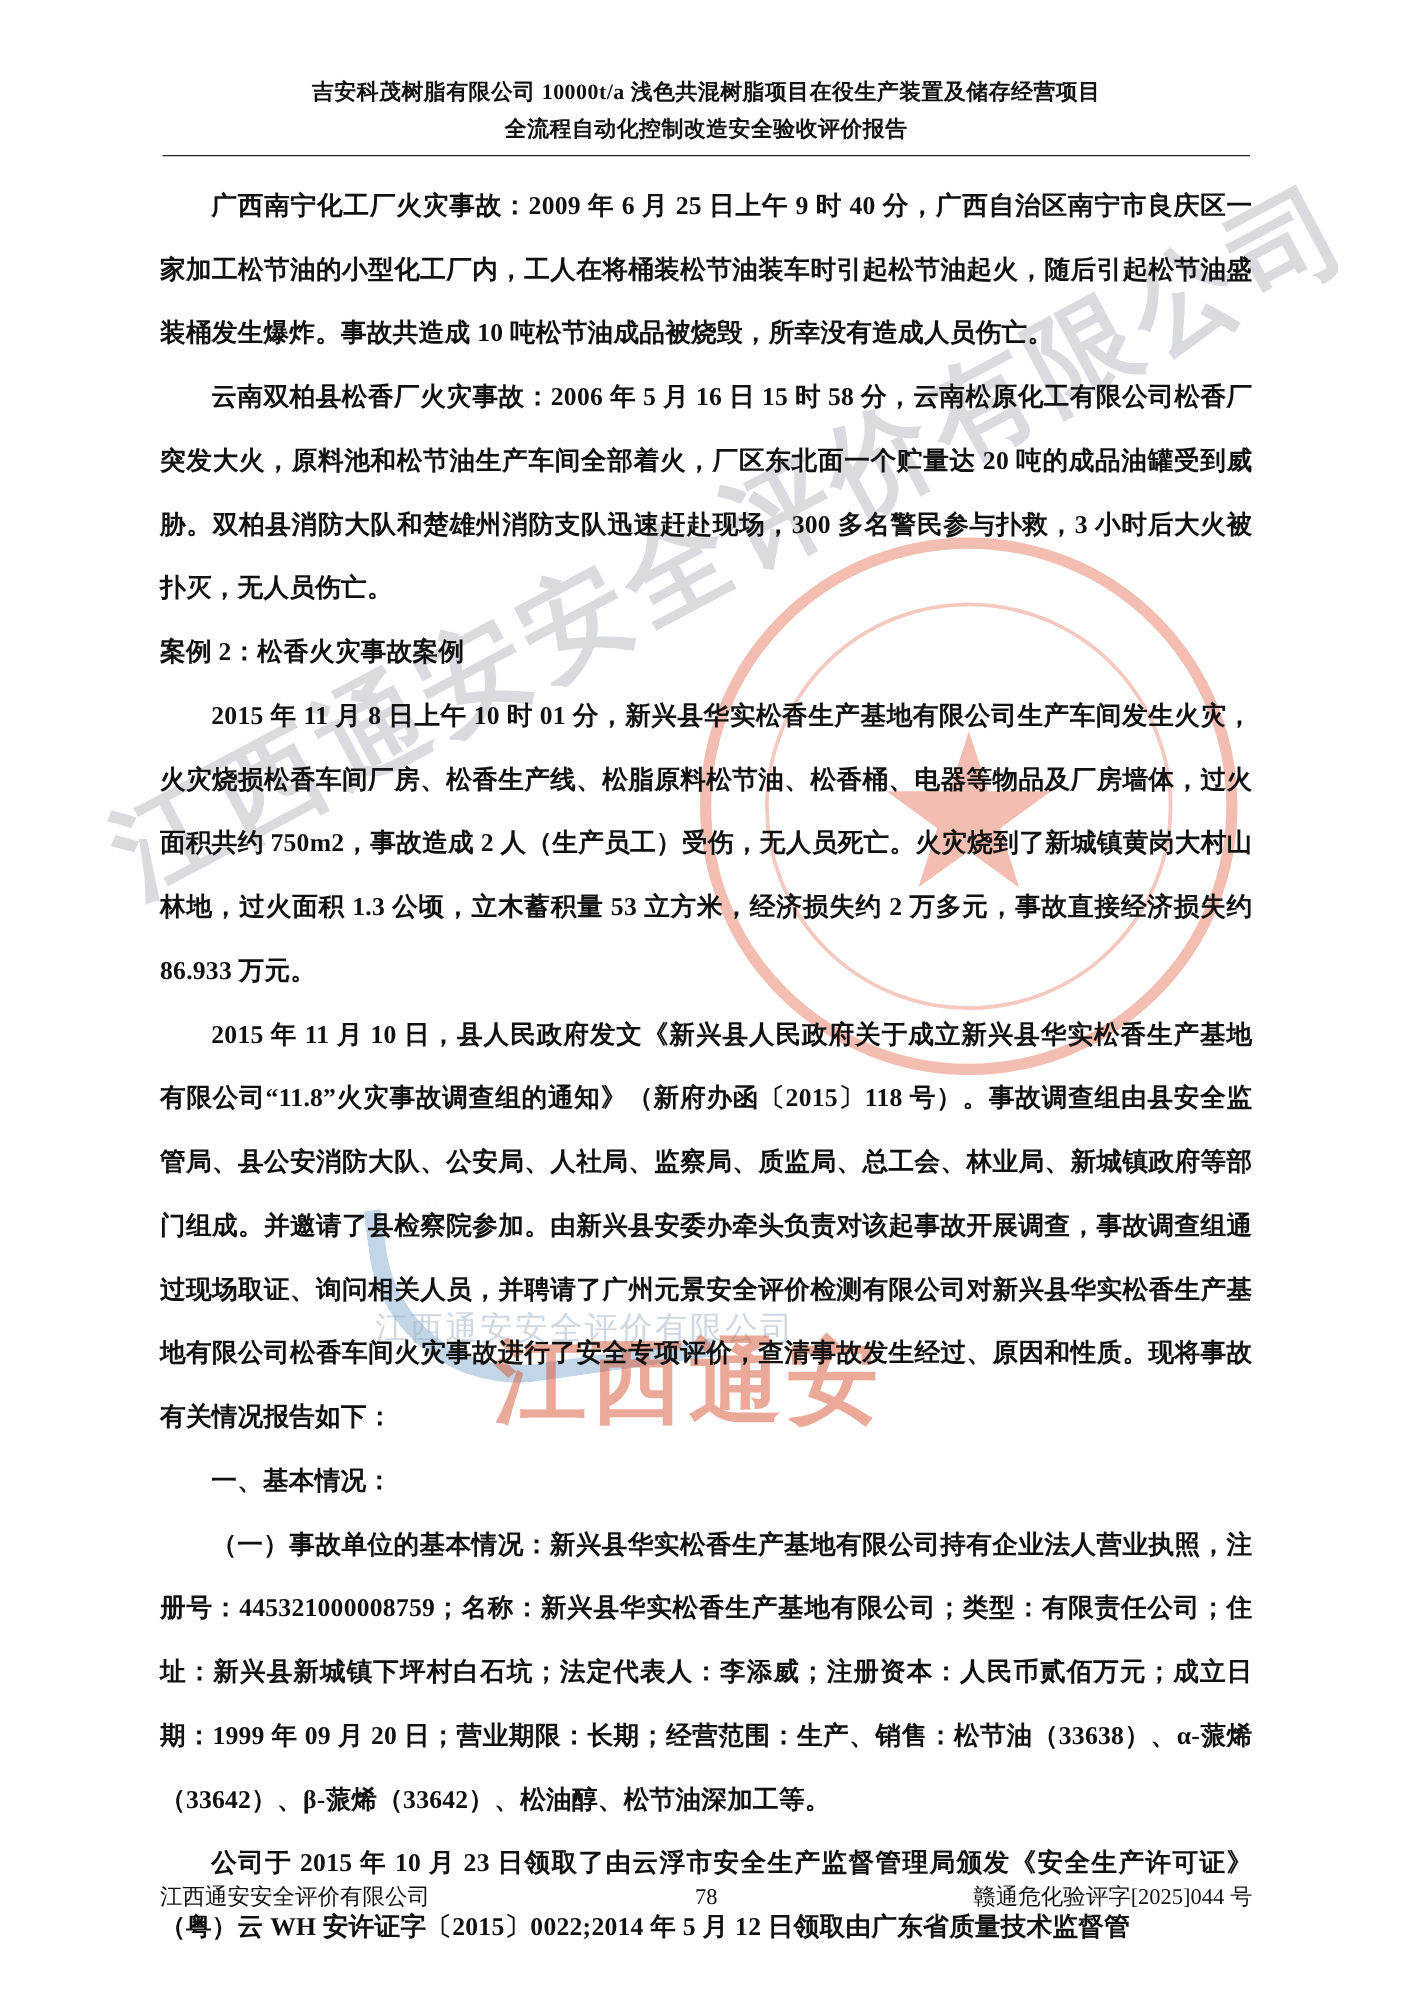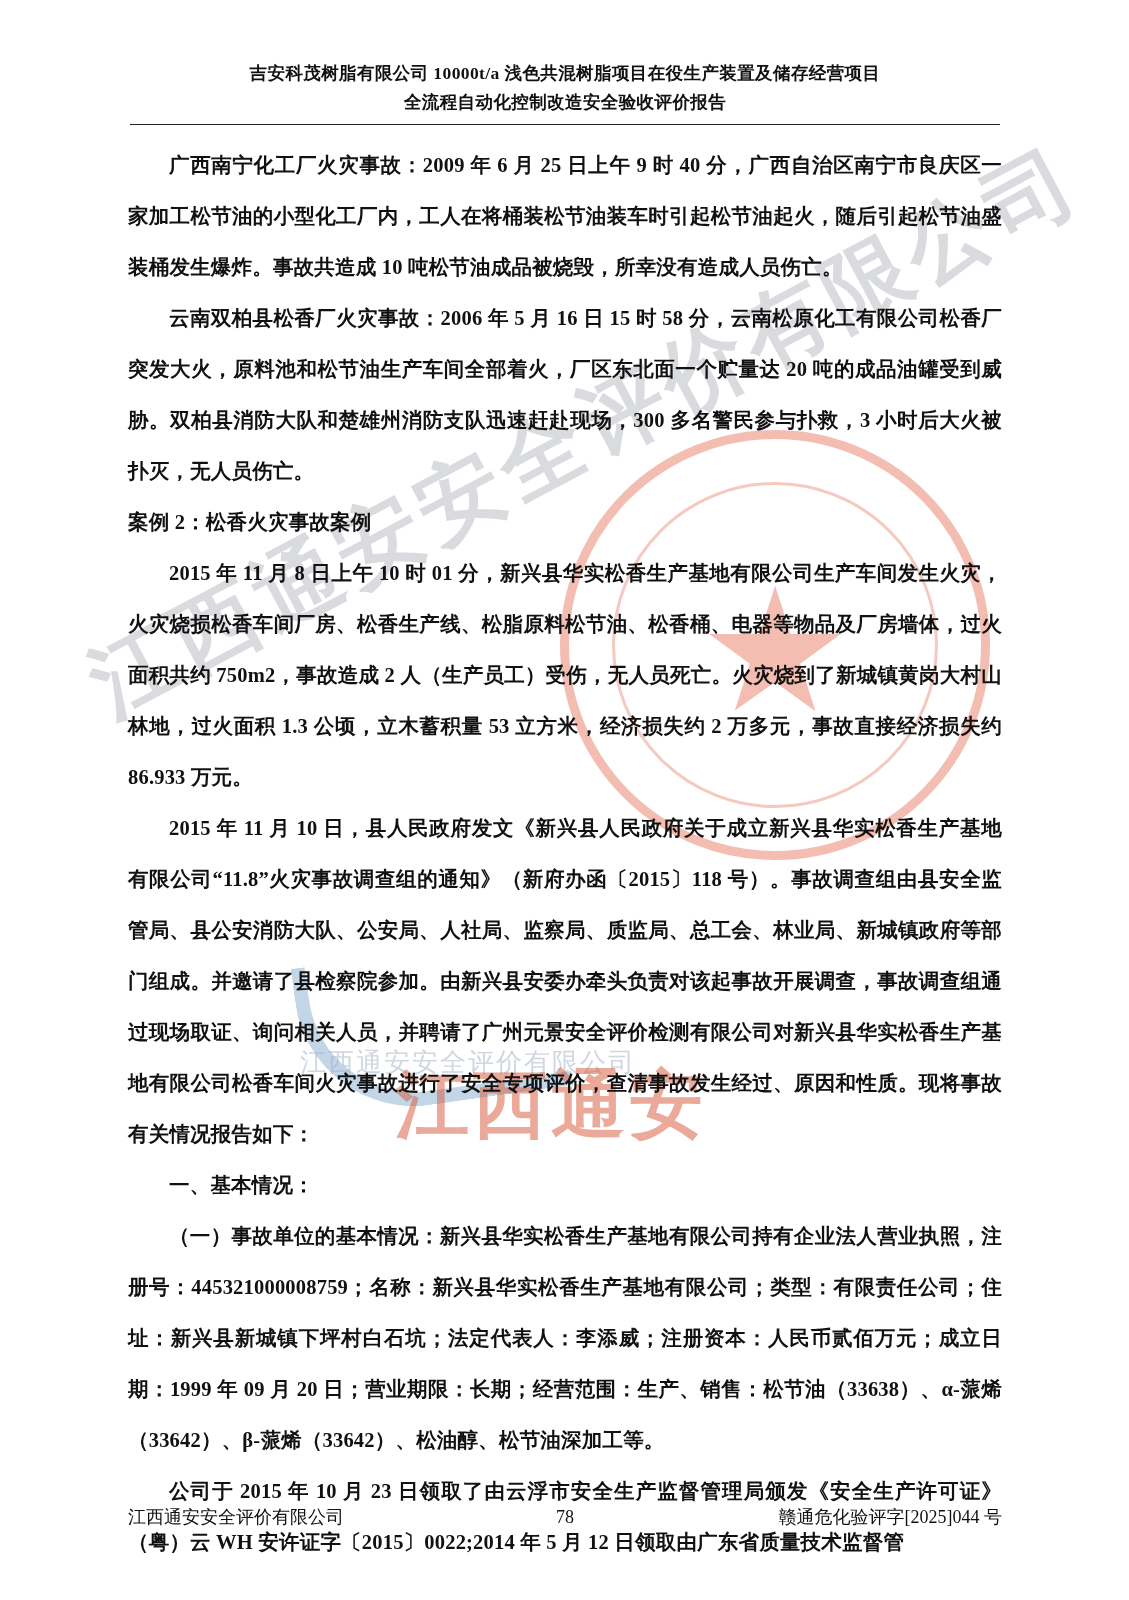--- a/index.html
+++ b/index.html
@@ -113,21 +113,20 @@
     font-weight: bold;
     line-height: 30px;
     letter-spacing: 0.4px;
     text-align: center;
   }
   .header .line2 {
     font-size: 17.5px;
     font-weight: bold;
     line-height: 30px;
     letter-spacing: 0.4px;
-    font-family: Liberation Mono, monospace;
   }
   .header-rule {
     position: absolute;
     left: 130px;
     top: 124px;
     width: 870px;
     border-top: 1.5px solid #222;
     z-index: 4;
   }
 

